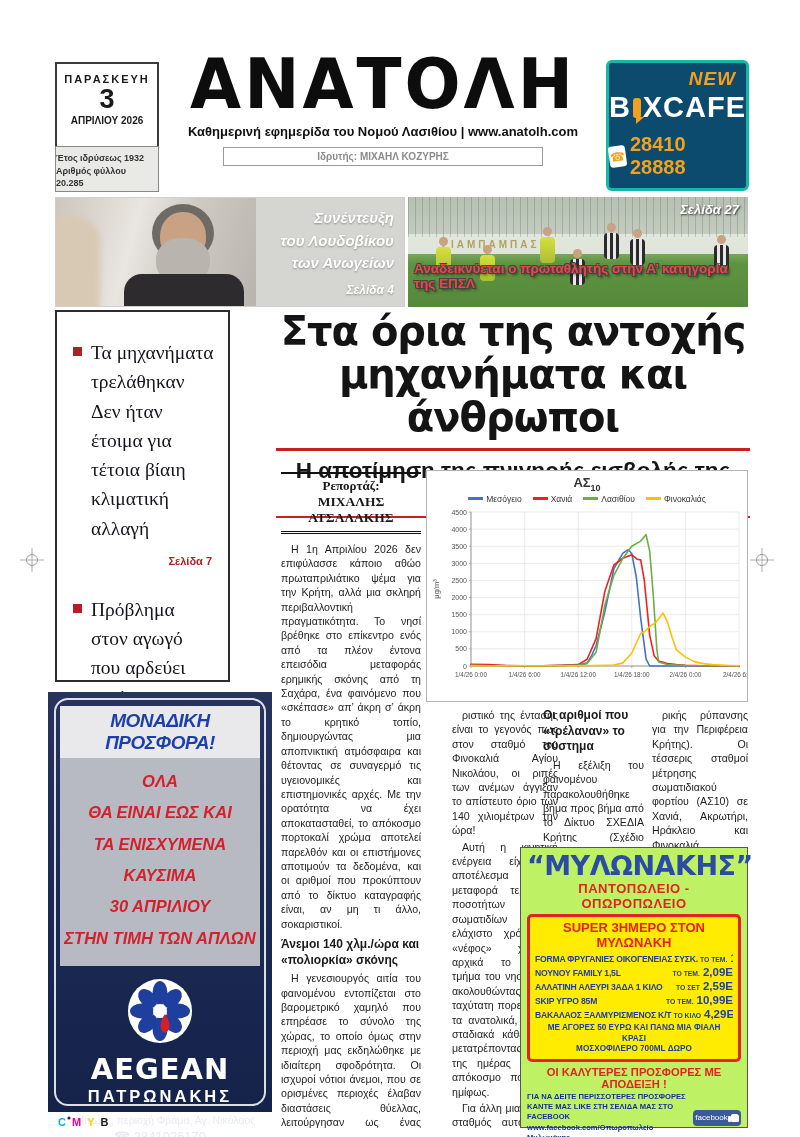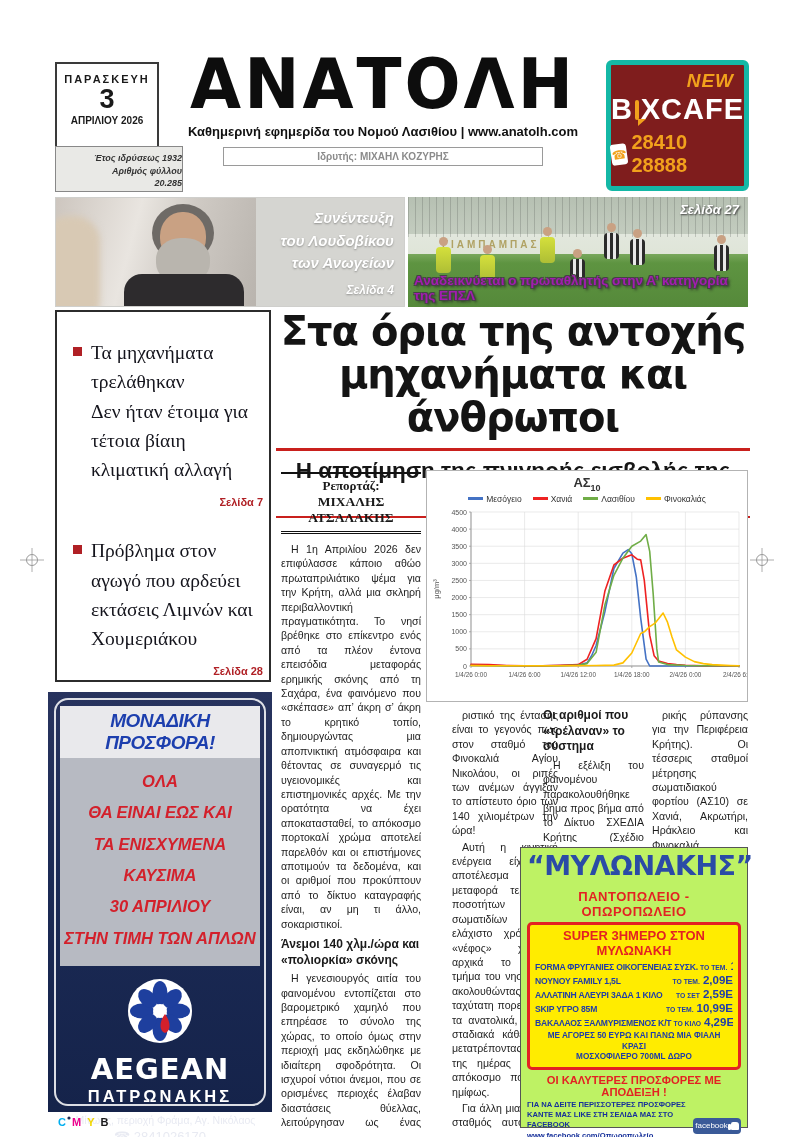--- a/index.html
+++ b/index.html
@@ -6,30 +6,30 @@
   #page{position:relative;width:800px;height:1137px;background:#fff;margin:0 auto;overflow:hidden;
         font-family:"Liberation Sans",sans-serif;color:#1a1a1a;}
   .abs{position:absolute;box-sizing:border-box;}
 
   
   .date-box{left:55px;top:62px;width:104px;height:96px;border:2px solid #3a3a3a;background:#fff;
             text-align:center;padding-top:9px;}
   .date-weekday{font-size:11px;font-weight:bold;letter-spacing:2px;}
   .date-day{font-size:27px;font-weight:bold;line-height:1.1;}
   .date-month{font-size:10px;font-weight:bold;}
-  .issue-box{left:55px;top:146px;width:128px;height:46px;border:1px solid #888;background:#e9e9e6;
-             text-align:right;font-size:9px;font-weight:bold;color:#333;padding-top:5px;line-height:1.4;font-style:italic;}
+  .issue-box{left:55px;top:146px;width:104px;height:46px;border:1px solid #888;background:#e9e9e6;
+             text-align:left;font-size:9px;font-weight:bold;color:#333;padding-top:5px;line-height:1.4;}
   .masthead{left:163px;top:54px;width:440px;text-align:center;}
   .mast-title{font-family:"DejaVu Sans",sans-serif;font-weight:bold;font-size:66px;line-height:.95;
               letter-spacing:3px;transform:scaleY(1.05);color:#0d0d0d;}
   .mast-tagline{font-size:13px;font-weight:bold;margin-top:7px;color:#111;}
   .founder-box{width:318px;margin:8px auto 0;border:1px solid #9a9a9a;padding:3px 0;
                font-size:10px;font-weight:bold;color:#8b8b8b;}
-  .boxcafe{left:606px;top:60px;width:143px;height:131px;background:#7f1d1d;border-radius:6px;
-           border:5px solid #14b8a6;}
+  .boxcafe{left:606px;top:60px;width:143px;height:131px;background:#0c4a6e;border-radius:6px;
+           border:3px solid #14b8a6;}
   .bc-new{text-align:right;padding:5px 10px 0 0;color:#f2a11c;font-size:19px;font-weight:900;
           letter-spacing:1px;font-style:italic;}
   .bc-name{display:flex;align-items:center;justify-content:center;margin-top:1px;color:#fff;
            font-weight:900;font-size:29px;letter-spacing:1px;}
   .bc-bubble{position:relative;display:inline-block;width:20px;height:20px;background:#f2a11c;
              border-radius:3px;margin:0 2px;}
   .bc-bubble::after{content:'';position:absolute;left:3px;bottom:-6px;width:0;height:0;
              border-top:7px solid #f2a11c;border-right:8px solid transparent;}
   .bc-phone{position:absolute;bottom:9px;left:0;width:100%;display:flex;align-items:center;
             justify-content:center;gap:4px;}
@@ -57,34 +57,34 @@
             background:repeating-linear-gradient(90deg,rgba(90,95,90,.28) 0 1px,transparent 1px 7px);}
   .fb-banner-text{position:absolute;left:34px;top:42px;font-size:10px;font-weight:bold;color:#b0a264;
                   letter-spacing:3px;}
   .pl{position:absolute;}
   .pl .head{width:9px;height:9px;border-radius:50%;background:#c9a183;margin:0 auto;}
   .pl .body{width:15px;height:26px;border-radius:4px;margin-top:1px;}
   .kit-y{background:linear-gradient(#d5e03c,#aebe35);}
   .kit-s{background:repeating-linear-gradient(90deg,#2b2b2b 0 3px,#e8e8e8 3px 6px);}
   .fb-page{position:absolute;top:5px;right:9px;color:#fff;font-weight:bold;font-style:italic;
            font-size:13px;text-shadow:1px 1px 2px #333;}
-  .fb-caption{position:absolute;left:6px;bottom:4px;color:#a21caf;font-weight:bold;font-size:13.5px;
+  .fb-caption{position:absolute;left:6px;bottom:16px;color:#ef4444;font-weight:bold;font-size:13.5px;
           text-shadow:-1px -1px 0 #444,1px -1px 0 #444,-1px 1px 0 #444,1px 1px 0 #444,2px 2px 3px #222;}
 
   
   .headline{left:276px;top:310px;width:474px;text-align:center;}
   .hl{font-family:"DejaVu Sans",sans-serif;font-size:40px;font-weight:bold;line-height:1.07;
       letter-spacing:-1px;color:#141414;}
   .red-rule{height:3px;background:#c9201d;margin-top:10px;}
   .subheadline{font-size:22.5px;font-weight:bold;margin-top:7px;color:#161616;}
   .red-rule2{height:2px;background:#c9201d;margin-top:6px;}
 
   
-  .sidebar{left:55px;top:310px;width:216px;height:372px;border:2px solid #2c2c2c;background:#fff;
-           padding:26px 4px 0 16px;font-family:"Liberation Serif",serif;}
+  .sidebar{left:55px;top:310px;width:175px;height:372px;border:2px solid #2c2c2c;background:#fff;
+           padding:26px 14px 0 16px;font-family:"Liberation Serif",serif;}
   .sb-item{display:flex;margin-bottom:12px;}
   .sb-bullet{flex:none;width:9px;height:9px;background:#b02025;margin:9px 9px 0 0;}
   .sb-lines{font-size:19.5px;line-height:1.5;color:#14141c;}
   .sb-page{text-align:right;color:#b02025;font-size:11px;font-weight:bold;
            font-family:"Liberation Sans",sans-serif;margin:4px 2px 28px 0;}
 
   
   .col{position:absolute;overflow:hidden;}
   .col p{margin:0 0 2px;font-size:10.6px;line-height:1.36;text-align:justify;text-indent:10px;color:#1d1d1d;}
   .col .subhead{font-size:12px;font-weight:bold;line-height:1.3;margin:6px 0 3px;text-indent:0;}
@@ -117,21 +117,21 @@
             letter-spacing:1px;margin-top:2px;}
   .ae-dealer{color:#fff;font-size:16.5px;letter-spacing:3px;margin-top:1px;font-weight:600;}
   .ae-addr{color:#e8eaf2;font-size:10.5px;margin-top:8px;display:flex;justify-content:center;align-items:center;gap:3px;}
   .ae-phone{color:#e8eaf2;font-size:13px;margin-top:3px;}
 
   
   .myl{left:520px;top:847px;width:228px;height:281px;border:1px solid #555;background:#bef264;
        padding:4px 6px;text-align:center;}
   .myl-title{color:#2b4ba6;font-weight:900;font-size:27px;line-height:1;letter-spacing:-0.5px;
              font-family:"DejaVu Sans",sans-serif;}
-  .myl-sub{color:#e32222;font-weight:800;font-size:13px;margin-top:10px;letter-spacing:0.5px;}
+  .myl-sub{color:#e32222;font-weight:800;font-size:13px;margin-top:2px;letter-spacing:0.5px;}
   .myl-panel{margin-top:3px;background:#ffec00;border:3px solid #e32222;border-radius:5px;padding:3px 5px 4px;}
   .myl-promo{color:#e32222;font-size:13px;font-weight:900;}
   .myl-row{display:flex;align-items:baseline;margin-top:2px;color:#1f3da8;white-space:nowrap;overflow:hidden;}
   .myl-row .n{flex:1;text-align:left;font-size:8.6px;font-weight:900;letter-spacing:-0.2px;}
   .myl-row .u{font-size:6.8px;font-weight:bold;margin:0 3px 0 2px;}
   .myl-row .p{font-size:11.5px;font-weight:900;}
   .myl-gift{color:#1f3da8;font-size:8.2px;font-weight:900;line-height:1.3;margin-top:3px;}
   .myl-receipt{color:#e32222;font-size:11.2px;font-weight:900;margin-top:4px;text-align:center;}
   .myl-fb{display:flex;align-items:center;gap:4px;margin-top:2px;}
   .myl-fb-lines{flex:1;text-align:left;color:#16309a;font-size:7.6px;font-weight:800;line-height:1.35;}

